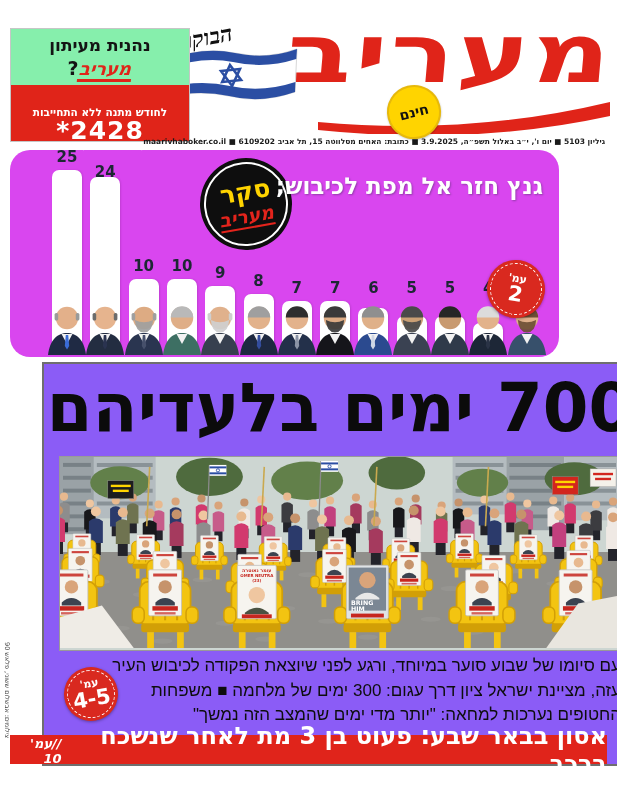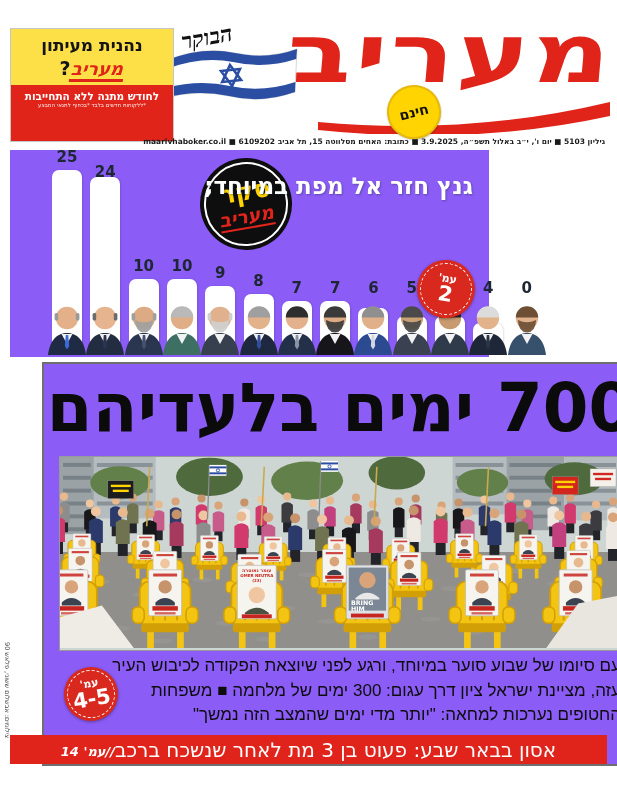--- a/index.html
+++ b/index.html
@@ -1,47 +1,47 @@
 <!DOCTYPE html>
 <html><head>
 <meta charset="utf-8">
 <style>
   html,body{margin:0;padding:0;background:#fff;}
   .page{position:relative;width:617px;height:800px;background:#fff;overflow:hidden;
         font-family:"DejaVu Sans",sans-serif;}
   
-  .promo{position:absolute;left:10px;top:28px;width:164px;height:114px;
-         border:1px solid #c6c6c6;background:#fde047;box-sizing:border-box;z-index:5;}
+  .promo{position:absolute;left:10px;top:28px;width:180px;height:114px;
+         border:1px solid #c6c6c6;background:#86efac;box-sizing:border-box;z-index:5;}
   .promo-top{height:57px;text-align:center;padding-top:7px;direction:rtl;box-sizing:border-box;}
   .promo-line1{font-size:17px;font-weight:bold;color:#141414;line-height:19px;}
   .promo-brandrow{margin-top:2px;}
   .promo-brand{display:inline-block;color:#e02419;font-weight:bold;font-style:italic;
                font-size:18px;border-bottom:3px solid #e02419;transform:skewX(-6deg);padding:0 1px;}
   .promo-q{font-size:19px;font-weight:bold;color:#141414;}
   .promo-bottom{position:absolute;left:0;right:0;bottom:0;height:56px;background:#e02419;
-                color:#fff;text-align:center;padding-top:5px;box-sizing:border-box;}
+                color:#fff;text-align:center;padding-top:21px;box-sizing:border-box;}
   .promo-offer{font-size:10.5px;font-weight:bold;direction:rtl;}
   .promo-phone{font-size:25px;font-weight:bold;line-height:26px;letter-spacing:1px;direction:ltr;}
   .promo-disc{font-size:5.5px;opacity:.9;direction:rtl;}
   .masthead-script{position:absolute;left:181px;top:24px;z-index:4;color:#111;
       font-family:"DejaVu Serif",serif;font-style:italic;font-weight:bold;font-size:22px;
       transform:rotate(-10deg);}
   .masthead-flag{position:absolute;left:163px;top:40px;z-index:3;}
   .masthead-logo{position:absolute;right:4px;top:10px;z-index:2;color:#e02419;font-weight:bold;
       font-size:82px;line-height:88px;direction:rtl;letter-spacing:2px;white-space:nowrap;
       transform-origin:100% 50%;transform:skewX(-5deg) scale(1.32,1.0);}
   .logo-swoosh{position:absolute;left:318px;top:100px;z-index:1;}
   .free-badge{position:absolute;left:387px;top:85px;width:50px;height:50px;border-radius:50%;
       background:#ffd400;border:2px solid #e7b90a;z-index:6;display:flex;align-items:center;
       justify-content:center;transform:rotate(-14deg);box-shadow:0 1px 2px rgba(0,0,0,.25);}
   .free-badge span{font-size:14px;font-weight:bold;color:#111;}
   .dateline{position:absolute;right:12px;top:137px;font-size:7.5px;font-weight:bold;
       color:#1a1a1a;direction:rtl;z-index:5;}
   
-  .poll{position:absolute;left:10px;top:150px;width:479px;height:207px;background:#8b5cf6;}
+  .poll{position:absolute;left:10px;top:150px;width:549px;height:207px;background:#d946ef;border-radius:20px;}
   .poll-bar{position:absolute;bottom:5px;width:30px;background:#fff;border-radius:7px;
       box-shadow:1px 0 2px rgba(0,0,0,.12);z-index:1;}
   .poll-val{position:absolute;width:40px;text-align:center;font-weight:bold;font-size:15px;
       color:#1d2733;z-index:3;}
   .politician{position:absolute;bottom:2px;width:40px;height:54px;z-index:2;}
   .poll-badge{position:absolute;left:190px;top:8px;width:92px;height:92px;border-radius:50%;
       background:#0e0e0e;display:flex;flex-direction:column;align-items:center;justify-content:center;
       transform:rotate(-5deg);z-index:4;}
   .poll-badge::before{content:"";position:absolute;inset:4px;border:2.5px solid #fff;border-radius:50%;}
   .badge-l1{color:#ffd400;font-size:25px;font-weight:bold;line-height:25px;transform:rotate(-5deg);}
@@ -62,38 +62,39 @@
   .article-headline{margin-top:3px;text-align:center;direction:rtl;color:#0b0b0b;font-weight:bold;
       font-size:62px;line-height:82px;letter-spacing:0;transform:scale(1.06,1.1);white-space:nowrap;}
   .photo{position:absolute;left:15px;top:92px;width:561px;height:193px;border:1px solid #999;
       overflow:hidden;background:#cdd6d2;}
   .deck{position:absolute;right:16px;left:58px;top:290px;direction:rtl;text-align:right;
       font-family:Liberation Sans, sans-serif;font-size:17px;line-height:24.5px;color:#0d0d0d;}
   .article-stamp{left:20px;top:303px;width:54px;height:54px;transform:rotate(-10deg);}
   
   .banner{position:absolute;left:10px;top:735px;width:597px;height:29px;background:#e0241b;
       display:flex;align-items:center;justify-content:center;direction:rtl;color:#fff;}
-  .banner-main{font-weight:normal;font-size:20px;}
+  .banner-main{font-weight:bold;font-size:24px;}
   .banner-ref{font-weight:bold;font-style:italic;font-size:13px;margin-top:3px;}
   .credit{position:absolute;left:11px;top:642px;transform-origin:0 0;transform:rotate(90deg);
       font-size:6.5px;color:#444;white-space:nowrap;direction:rtl;z-index:8;}
 </style>
 </head>
 <body>
 
 <div class="page">
 
   <div>
     <div class="promo">
       <div class="promo-top">
         <div class="promo-line1">נהנית מעיתון</div>
         <div class="promo-brandrow"><span class="promo-brand">מעריב</span><span class="promo-q">?</span></div>
       </div>
       <div class="promo-bottom">
         <div class="promo-offer">לחודש מתנה ללא התחייבות</div>
+        <div class="promo-phone">*2428</div>
         <div class="promo-disc">*ללקוחות חדשים בלבד *בכפוף לתנאי המבצע</div>
       </div>
     </div>
 
     <svg class="logo-swoosh" width="296" height="34" viewBox="0 0 296 34">
       <path d="M0,22 Q150,36 292,2 L292,16 Q155,46 0,30 Z" fill="#e02419"></path>
     </svg>
 
     <div class="masthead-logo">מעריב</div>
 
@@ -236,21 +237,21 @@
       <circle cx="20" cy="17" r="11.2" fill="#e0b18c"></circle>
             <path d="M8.8,16.5 A11.2,11.2 0 0 1 31.2,16.5 Z" fill="#6d4f35"></path>
             <path d="M10.9,19 Q20,23.5 29.1,19 Q28.6,31 20,31.5 Q11.4,31 10.9,19 Z" fill="#6d4f35" opacity=".92"></path>
           </svg></div>
       </div>
     <div class="poll-badge">
       <div class="badge-l1">סקר</div>
       <div class="badge-l2">מעריב</div>
     </div>
     <div class="poll-head">
-      <div>גנץ חזר אל מפת במיוחד;</div>
+      <div>גנץ חזר אל מפת לכיבוש;</div>
     </div>
     <div class="stamp poll-stamp">
       <div class="stamp-label">עמ'</div>
       <div class="stamp-page">2</div>
     </div>
   </div>
 
   <div class="article">
     <div class="article-headline">700 ימים בלעדיהם</div>
     <div class="photo">
@@ -1010,17 +1011,17 @@
       <div>החטופים נערכות למחאה: "יותר מדי ימים שהמצב הזה נמשך"</div>
     </div>
     <div class="stamp article-stamp">
       <div class="stamp-label">עמ'</div>
       <div class="stamp-page">4-5</div>
     </div>
   </div>
 
   <div class="banner">
     <span class="banner-main">אסון בבאר שבע: פעוט בן 3 מת לאחר שנשכח ברכב</span>
-      <span class="banner-ref">//עמ' 14</span>
+      <span class="banner-ref">//עמ' 10</span>
   </div>
 
   <div class="credit">צילומים: אבשלום ששוני, פלאש 90</div>
 </div>
 
 </body></html>

